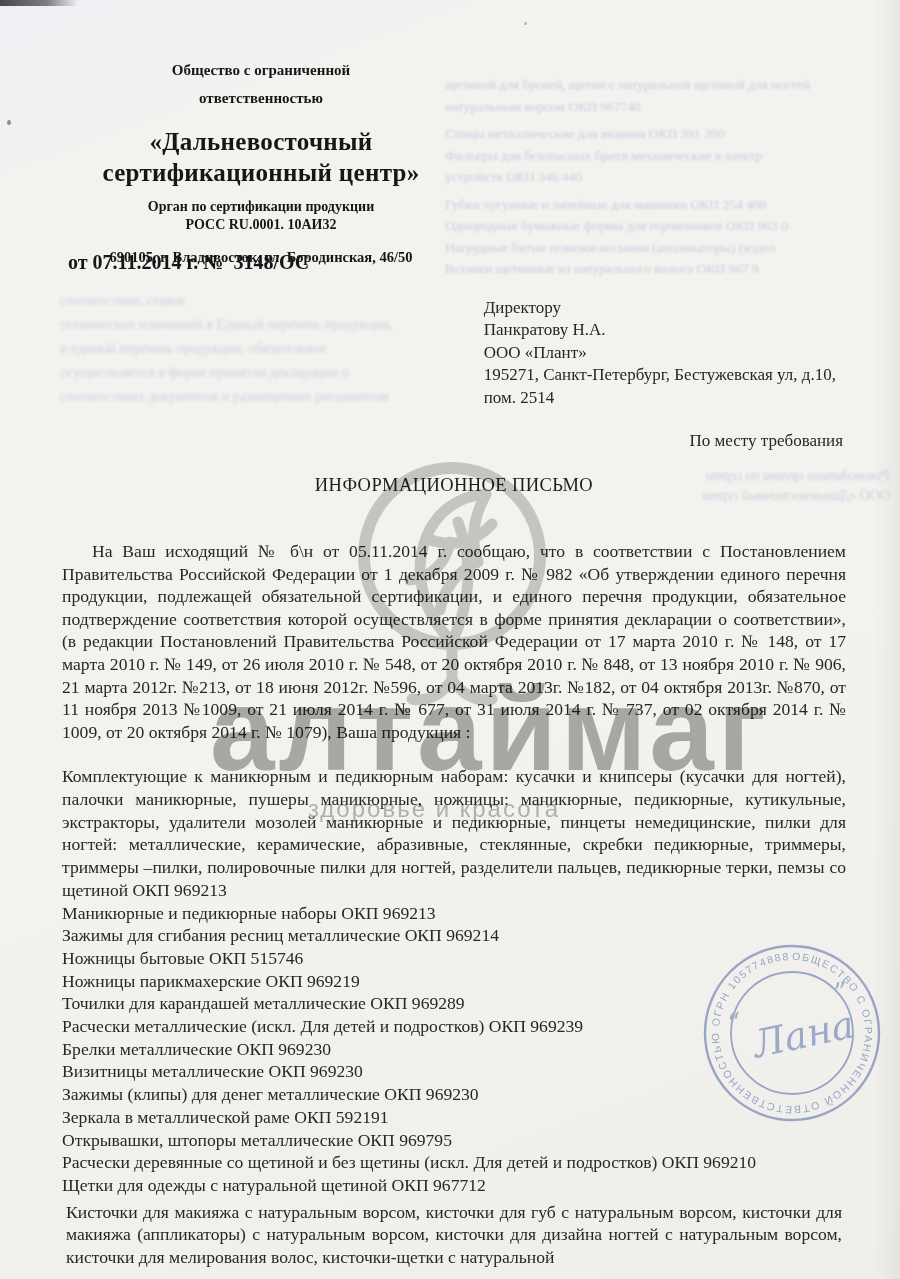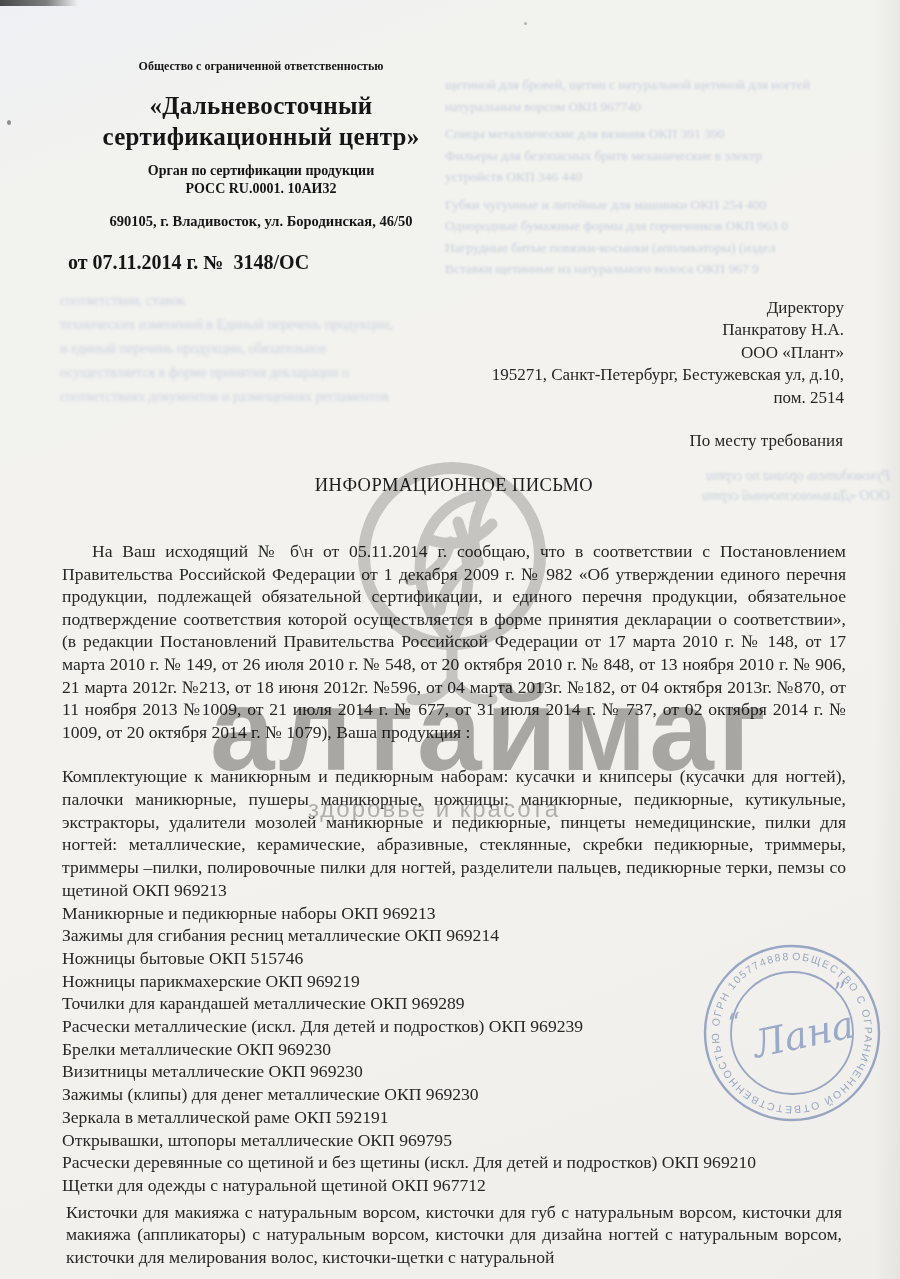--- a/index.html
+++ b/index.html
@@ -11,28 +11,28 @@
   
   .scan-edge-top{position:absolute;left:0;top:0;width:78px;height:6px;
     background:linear-gradient(90deg,#2b2b2b 0%,#6a6a6a 60%,rgba(120,120,120,0)100%);opacity:.85;}
   .speck1{position:absolute;left:7px;top:120px;width:4px;height:5px;background:#8d8d8d;border-radius:50%;}
   .speck2{position:absolute;left:524px;top:22px;width:3px;height:3px;background:#b5b5b5;border-radius:50%;}
   .shade-right{position:absolute;right:0;top:0;width:26px;height:100%;
     background:linear-gradient(90deg,rgba(0,0,0,0) 0%,rgba(90,90,100,.07) 100%);}
 
   
   .letterhead{position:absolute;left:75px;top:56px;width:372px;text-align:center;color:#161616;}
-  .lh-orgtype{font-weight:bold;font-size:12px;line-height:20px;width:260px;margin:0 auto;}
+  .lh-orgtype{font-weight:bold;font-size:15px;line-height:28px;width:260px;margin:0 auto;}
   .lh-orgname{font-weight:bold;font-size:25px;line-height:31px;margin-top:14px;letter-spacing:.3px;}
   .lh-certbody{font-weight:bold;font-size:14px;line-height:18px;margin-top:10px;}
   .lh-address{font-weight:bold;font-size:14.5px;margin-top:15px;}
   .ref-line{position:absolute;left:68px;top:251px;font-weight:bold;font-size:20px;color:#161616;white-space:pre;}
 
   
-  .addressee{position:absolute;right:56px;top:297px;text-align:right;font-size:17px;line-height:22.4px;}
+  .addressee{position:absolute;right:64px;top:297px;text-align:left;font-size:17px;line-height:22.4px;}
   .delivery{position:absolute;right:57px;top:431px;font-size:17px;text-align:right;}
 
   
   .doc-title{position:absolute;left:62px;top:475px;width:784px;text-align:center;
     font-size:18.5px;letter-spacing:.4px;color:#1d1d1d;}
   .main{position:absolute;left:62px;top:540px;width:784px;font-size:17.6px;
     text-align:justify;color:#272727;}
   .p1{margin:0;line-height:22.6px;text-indent:30px;}
   .p2{margin:22px 0 0 0;line-height:22.7px;}
   .plist{margin:0;line-height:22.7px;text-align:left;}

